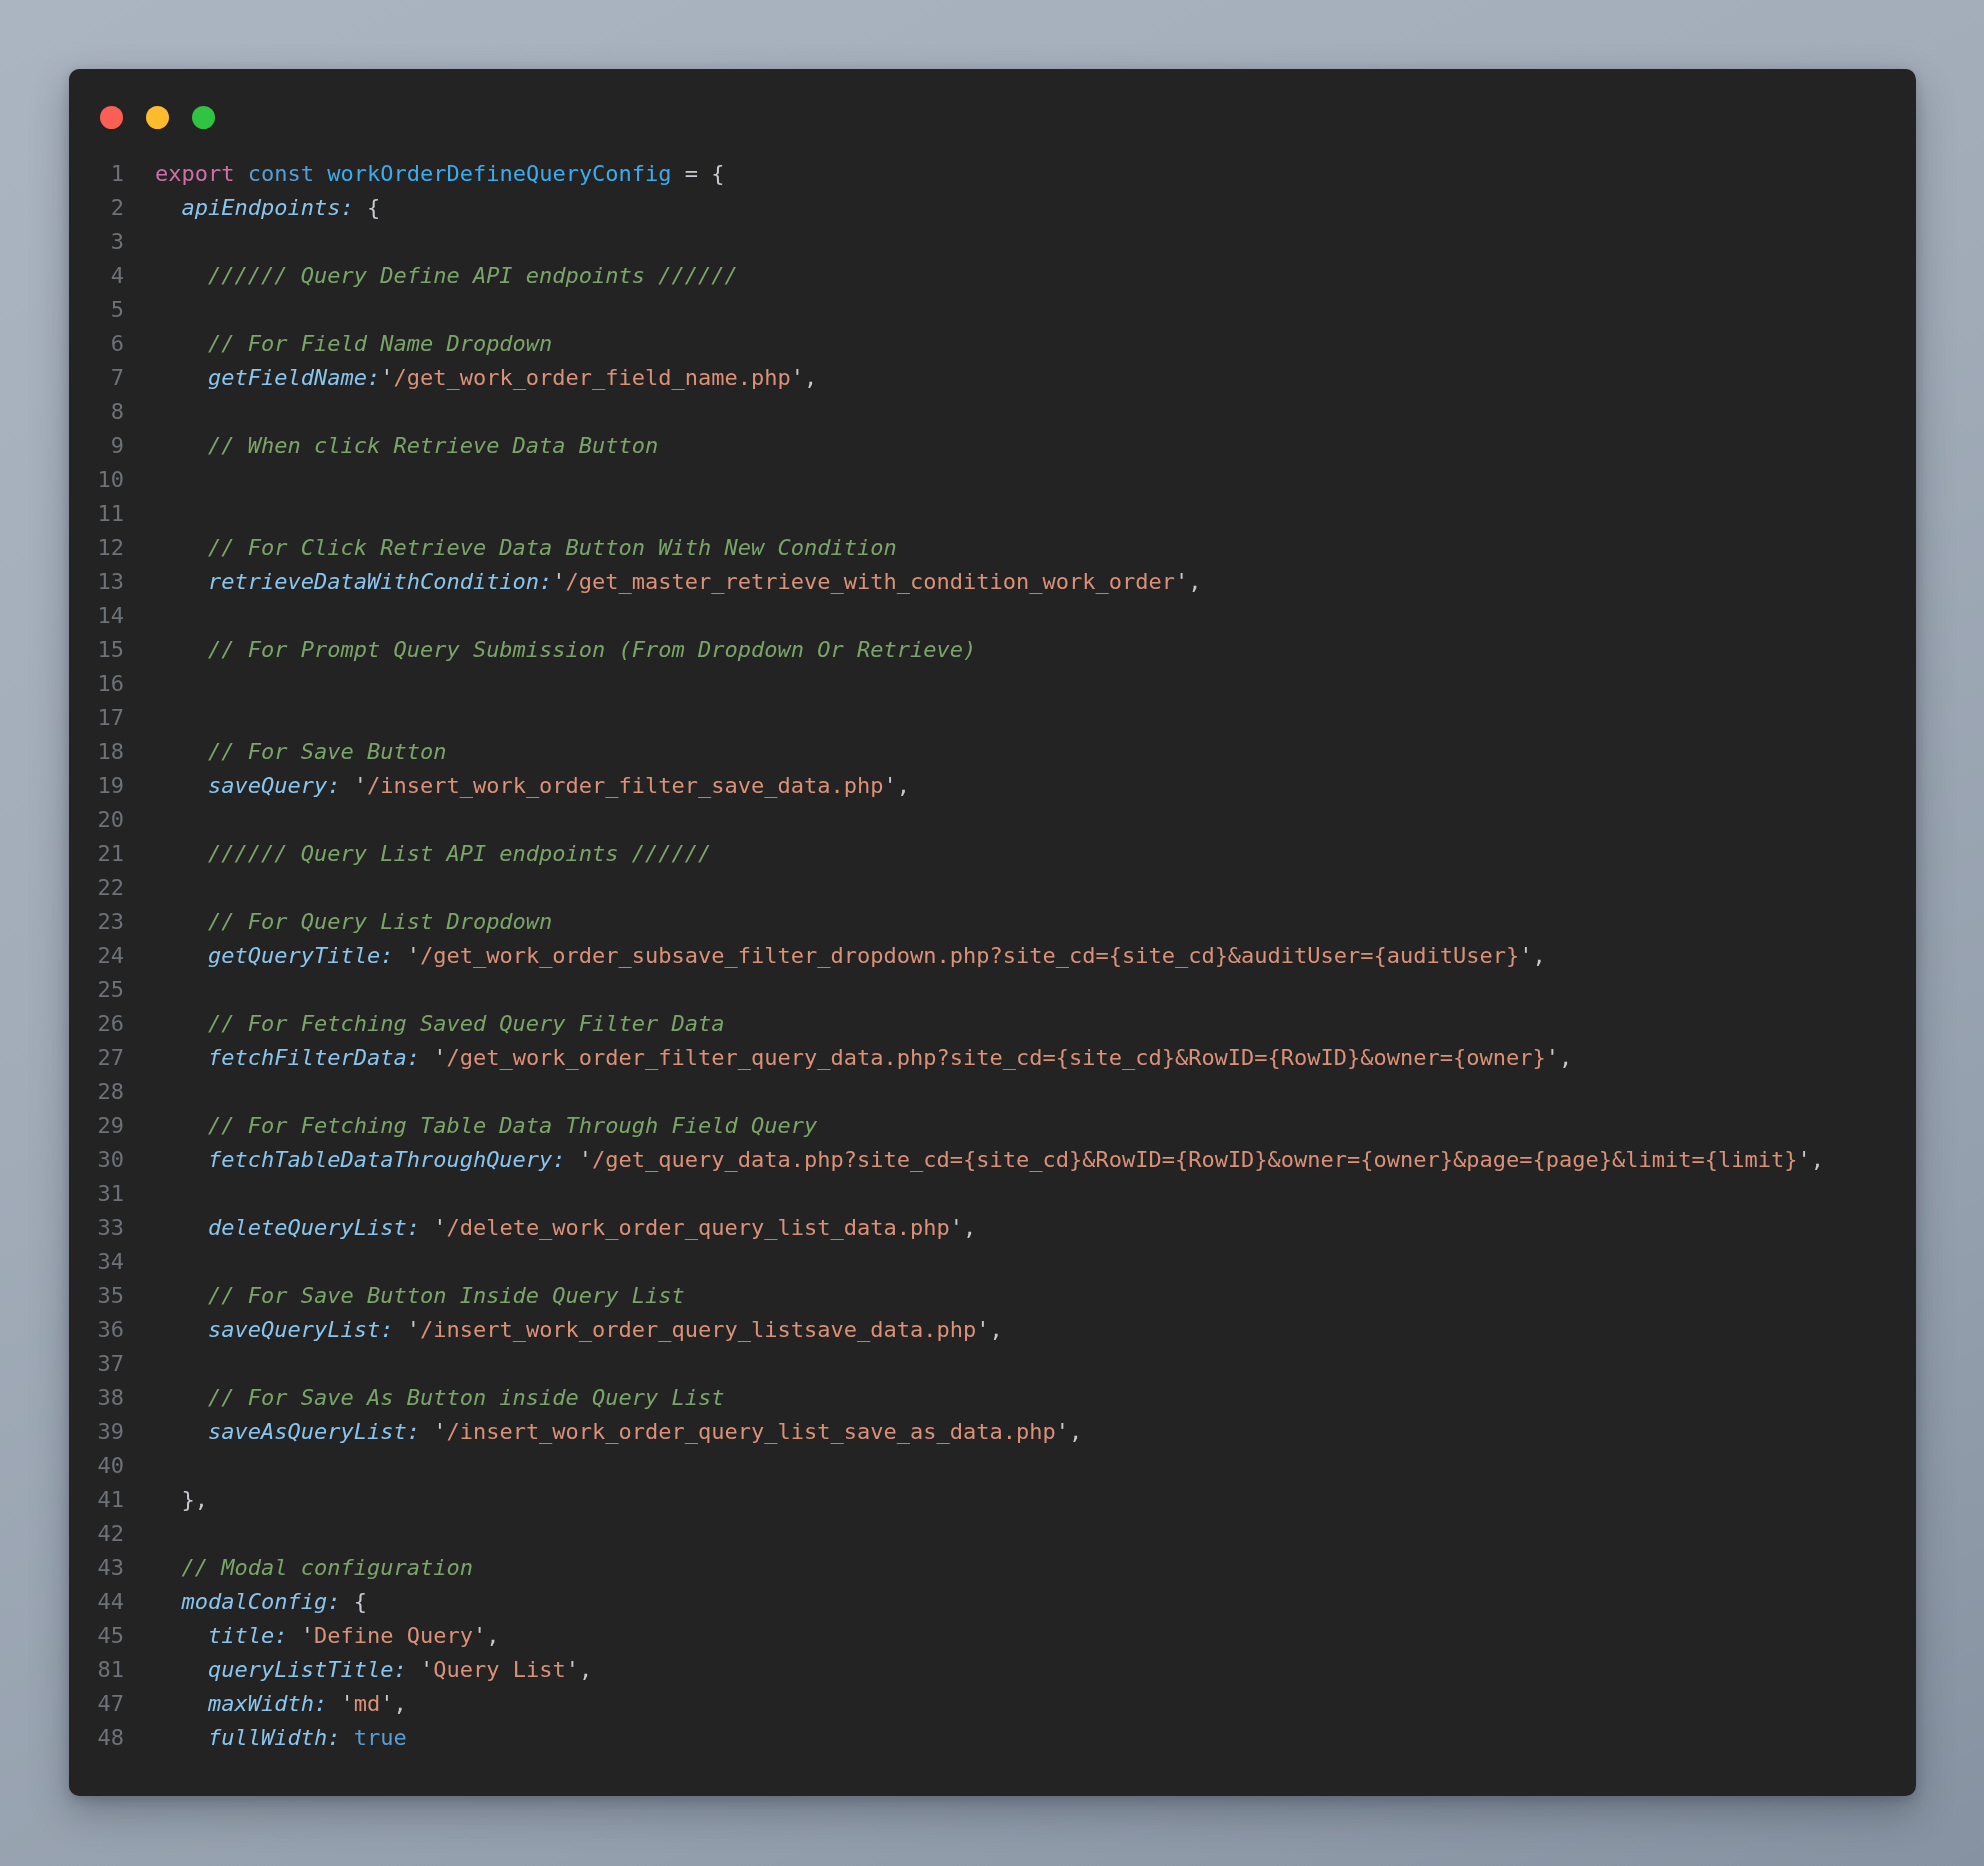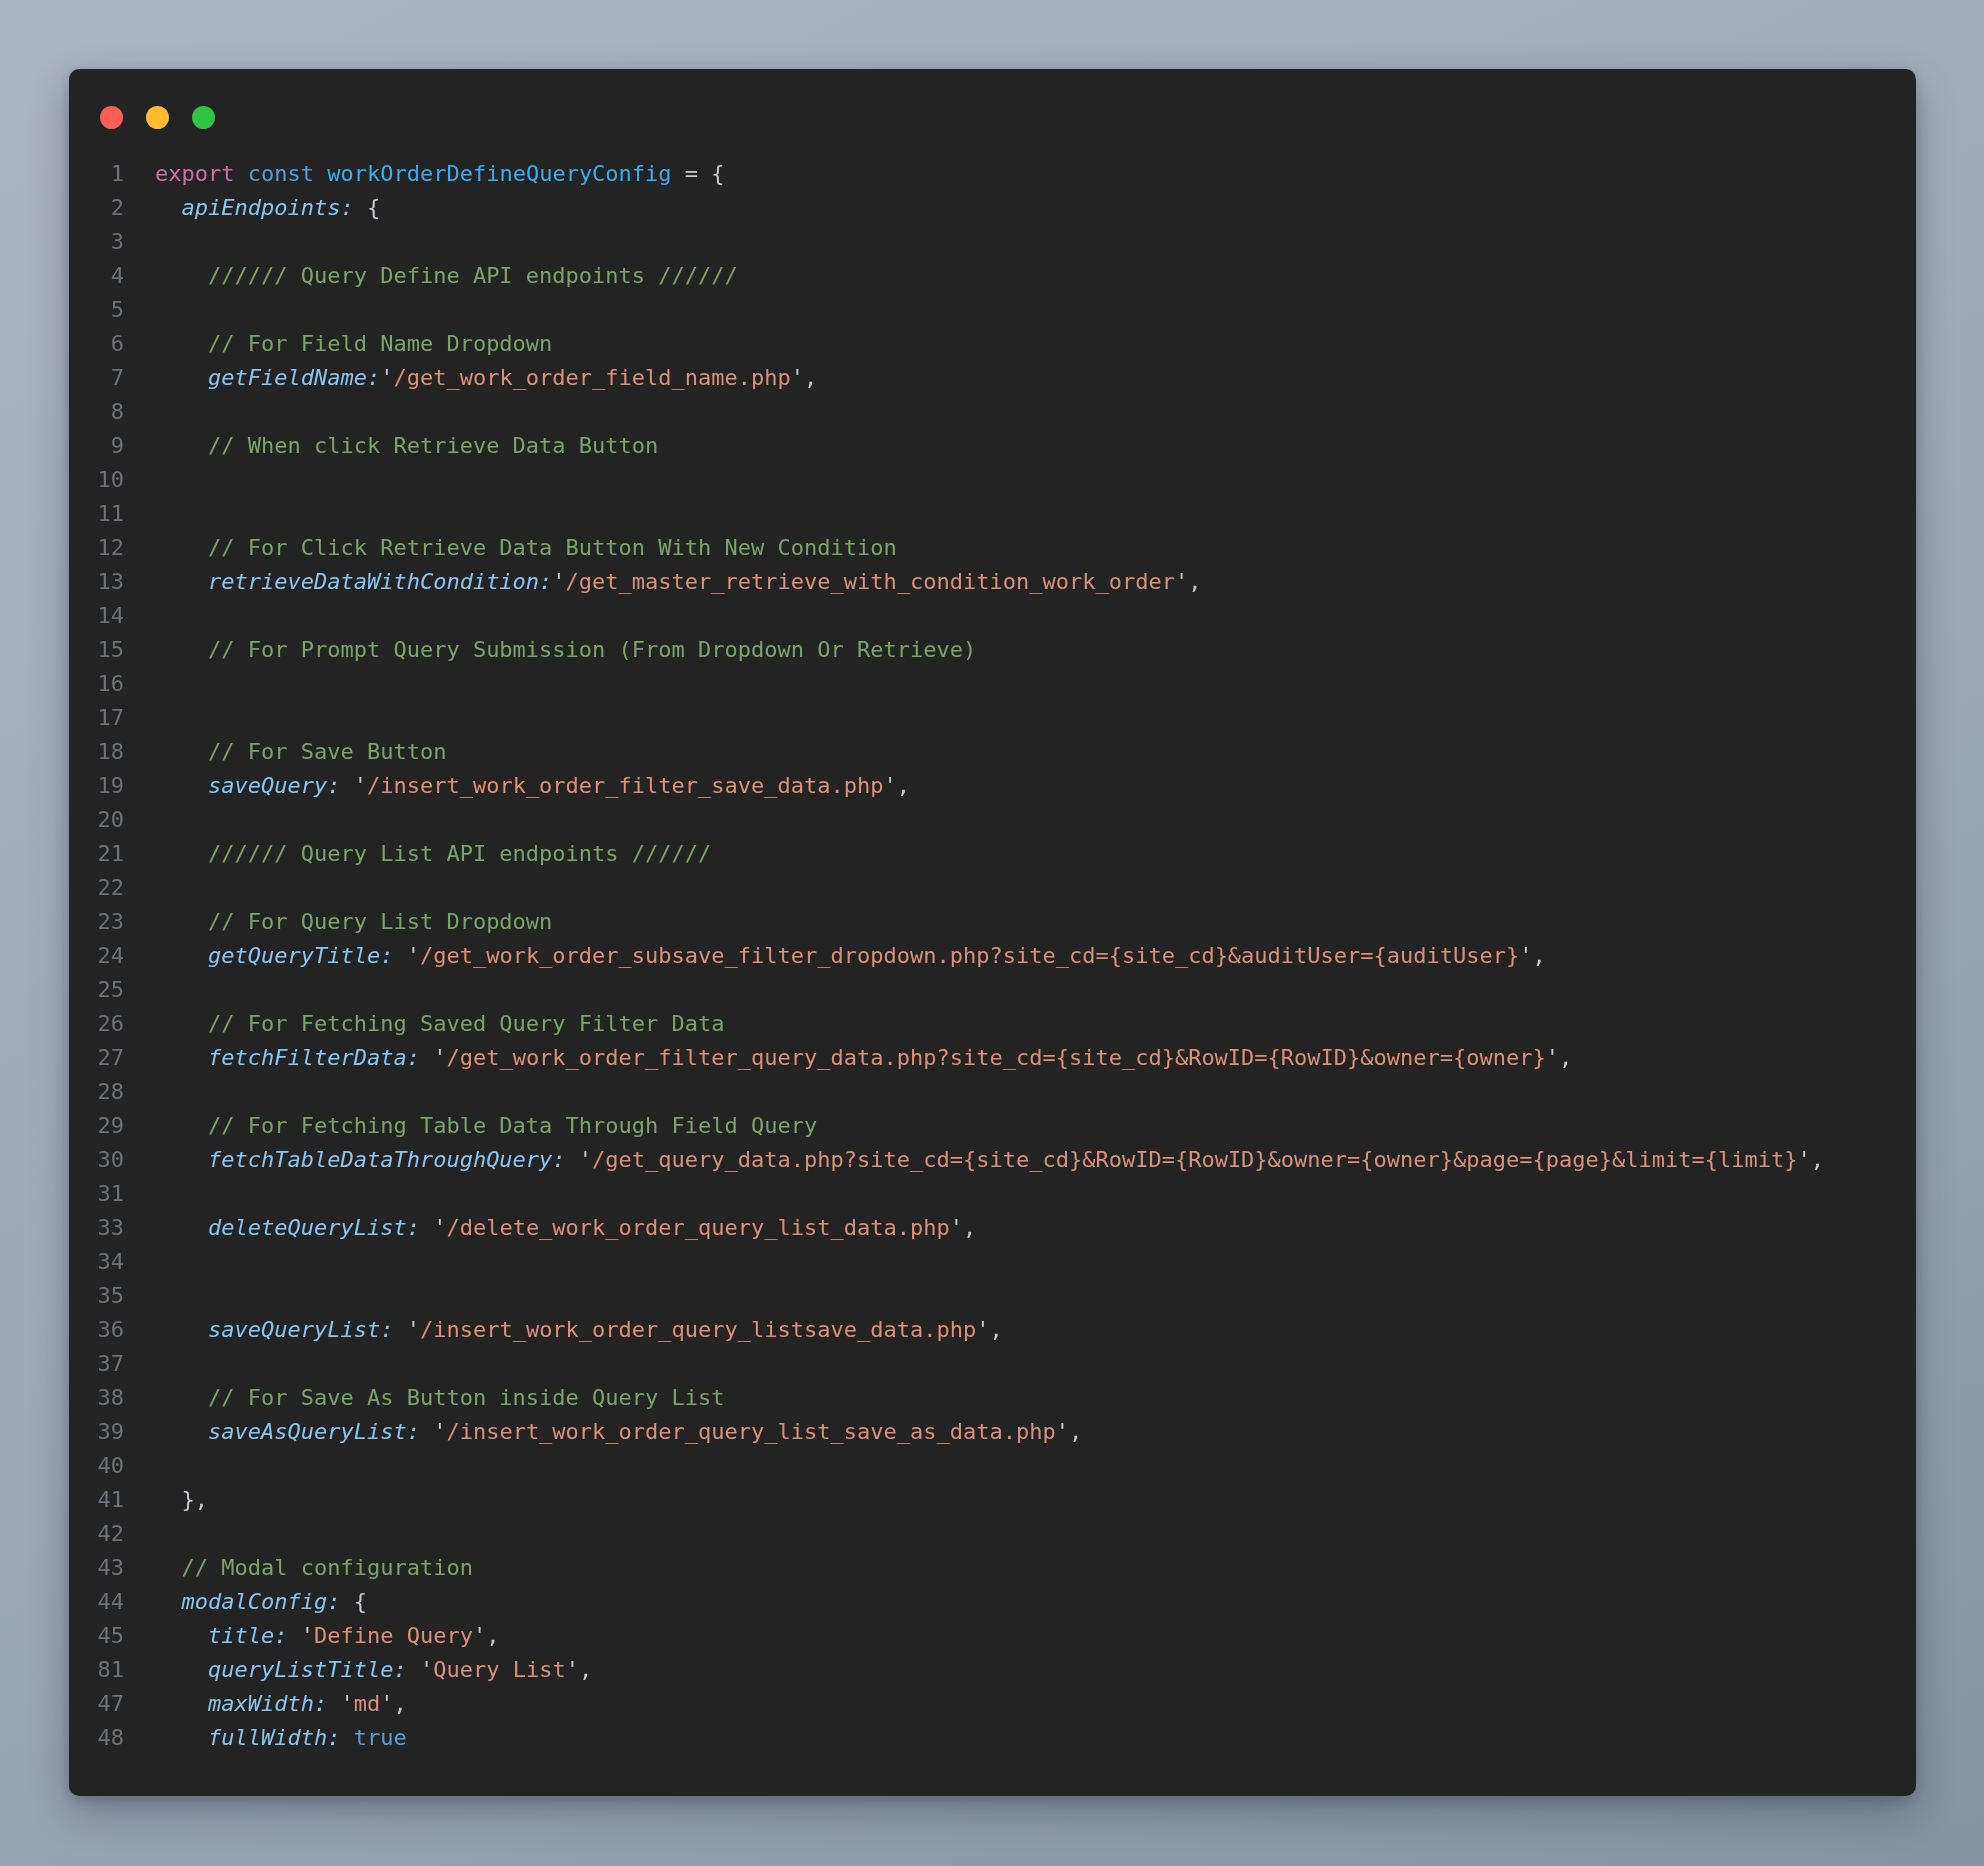--- a/index.html
+++ b/index.html
@@ -67,21 +67,21 @@
   }
   .line-code span { white-space: pre; }
 
   .tok-kw   { color: var(--c-kw,   #cf6fa7); }
   .tok-kw2  { color: var(--c-kw2,  #559fd8); }
   .tok-id   { color: var(--c-id,   #3cacee); }
   .tok-prop { color: var(--c-prop, #89c5ee); font-style: italic; }
   .tok-str  { color: var(--c-str,  #db9178); }
   .tok-qt   { color: var(--c-qt,   #c6cad0); }
   .tok-pt   { color: var(--c-pt,   #c6cad0); }
-  .tok-cm   { color: var(--c-cm,   #7aa568); }
+  .tok-cm   { color: var(--c-cm,   #7aa568); font-style: italic; }
   .tok-pl   { color: var(--c-pl,   #d4d4d4); }
 </style>
 </head>
 <body>
 
 <div class="editor-window">
   <div class="titlebar">
     <button class="traffic-light" aria-label="close" style="background: rgb(250, 95, 85);"></button>
     <button class="traffic-light" aria-label="minimize" style="background: rgb(252, 188, 46);"></button>
     <button class="traffic-light" aria-label="zoom" style="background: rgb(47, 196, 65);"></button>
@@ -113,21 +113,21 @@
       <div class="code-line"><span class="line-number">24</span><span class="line-code"><span class="tok-prop">    getQueryTitle:</span><span class="tok-pl"> </span><span class="tok-qt">'</span><span class="tok-str">/get_work_order_subsave_filter_dropdown.php?site_cd={site_cd}&amp;auditUser={auditUser}</span><span class="tok-qt">'</span><span class="tok-pt">,</span></span></div>
       <div class="code-line"><span class="line-number">25</span><span class="line-code"></span></div>
       <div class="code-line"><span class="line-number">26</span><span class="line-code"><span class="tok-cm">    // For Fetching Saved Query Filter Data</span></span></div>
       <div class="code-line"><span class="line-number">27</span><span class="line-code"><span class="tok-prop">    fetchFilterData:</span><span class="tok-pl"> </span><span class="tok-qt">'</span><span class="tok-str">/get_work_order_filter_query_data.php?site_cd={site_cd}&amp;RowID={RowID}&amp;owner={owner}</span><span class="tok-qt">'</span><span class="tok-pt">,</span></span></div>
       <div class="code-line"><span class="line-number">28</span><span class="line-code"></span></div>
       <div class="code-line"><span class="line-number">29</span><span class="line-code"><span class="tok-cm">    // For Fetching Table Data Through Field Query</span></span></div>
       <div class="code-line"><span class="line-number">30</span><span class="line-code"><span class="tok-prop">    fetchTableDataThroughQuery:</span><span class="tok-pl"> </span><span class="tok-qt">'</span><span class="tok-str">/get_query_data.php?site_cd={site_cd}&amp;RowID={RowID}&amp;owner={owner}&amp;page={page}&amp;limit={limit}</span><span class="tok-qt">'</span><span class="tok-pt">,</span></span></div>
       <div class="code-line"><span class="line-number">31</span><span class="line-code"></span></div>
       <div class="code-line"><span class="line-number">33</span><span class="line-code"><span class="tok-prop">    deleteQueryList:</span><span class="tok-pl"> </span><span class="tok-qt">'</span><span class="tok-str">/delete_work_order_query_list_data.php</span><span class="tok-qt">'</span><span class="tok-pt">,</span></span></div>
       <div class="code-line"><span class="line-number">34</span><span class="line-code"></span></div>
-      <div class="code-line"><span class="line-number">35</span></div>
+      <div class="code-line"><span class="line-number">35</span><span class="line-code"><span class="tok-cm">    // For Save Button Inside Query List</span></span></div>
       <div class="code-line"><span class="line-number">36</span><span class="line-code"><span class="tok-prop">    saveQueryList:</span><span class="tok-pl"> </span><span class="tok-qt">'</span><span class="tok-str">/insert_work_order_query_listsave_data.php</span><span class="tok-qt">'</span><span class="tok-pt">,</span></span></div>
       <div class="code-line"><span class="line-number">37</span><span class="line-code"></span></div>
       <div class="code-line"><span class="line-number">38</span><span class="line-code"><span class="tok-cm">    // For Save As Button inside Query List</span></span></div>
       <div class="code-line"><span class="line-number">39</span><span class="line-code"><span class="tok-prop">    saveAsQueryList:</span><span class="tok-pl"> </span><span class="tok-qt">'</span><span class="tok-str">/insert_work_order_query_list_save_as_data.php</span><span class="tok-qt">'</span><span class="tok-pt">,</span></span></div>
       <div class="code-line"><span class="line-number">40</span><span class="line-code"></span></div>
       <div class="code-line"><span class="line-number">41</span><span class="line-code"><span class="tok-pt">  },</span></span></div>
       <div class="code-line"><span class="line-number">42</span><span class="line-code"></span></div>
       <div class="code-line"><span class="line-number">43</span><span class="line-code"><span class="tok-cm">  // Modal configuration</span></span></div>
       <div class="code-line"><span class="line-number">44</span><span class="line-code"><span class="tok-prop">  modalConfig:</span><span class="tok-pt"> {</span></span></div>
       <div class="code-line"><span class="line-number">45</span><span class="line-code"><span class="tok-prop">    title:</span><span class="tok-pl"> </span><span class="tok-qt">'</span><span class="tok-str">Define Query</span><span class="tok-qt">'</span><span class="tok-pt">,</span></span></div>

